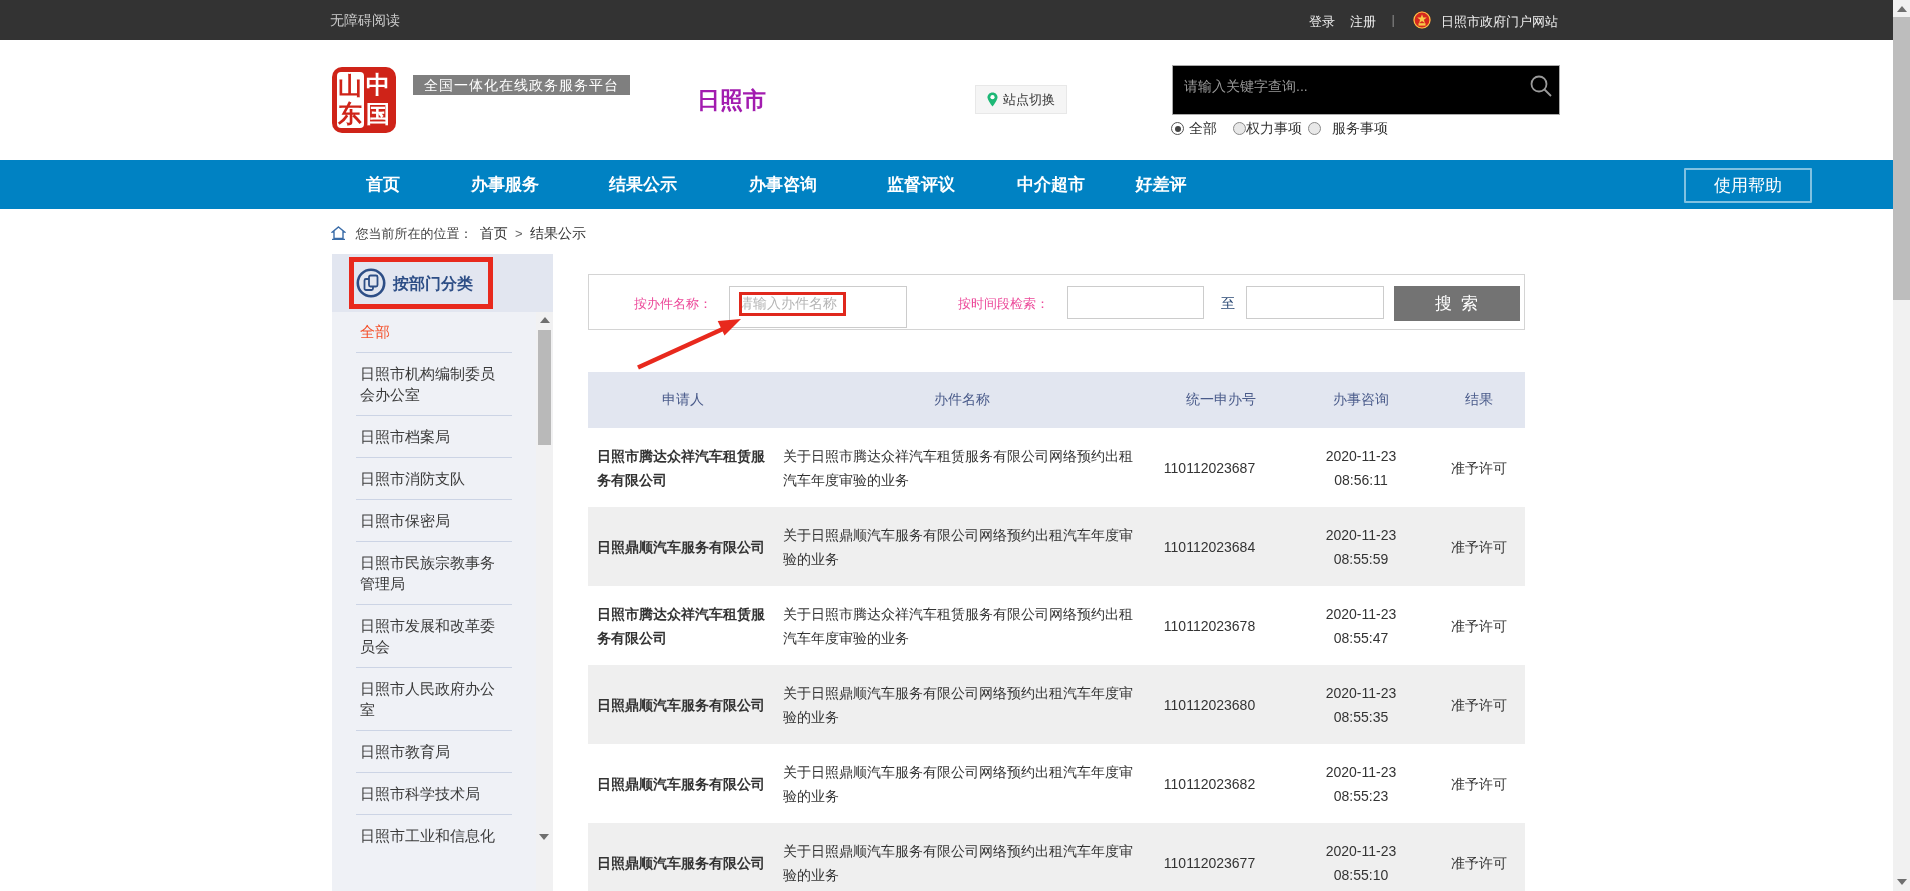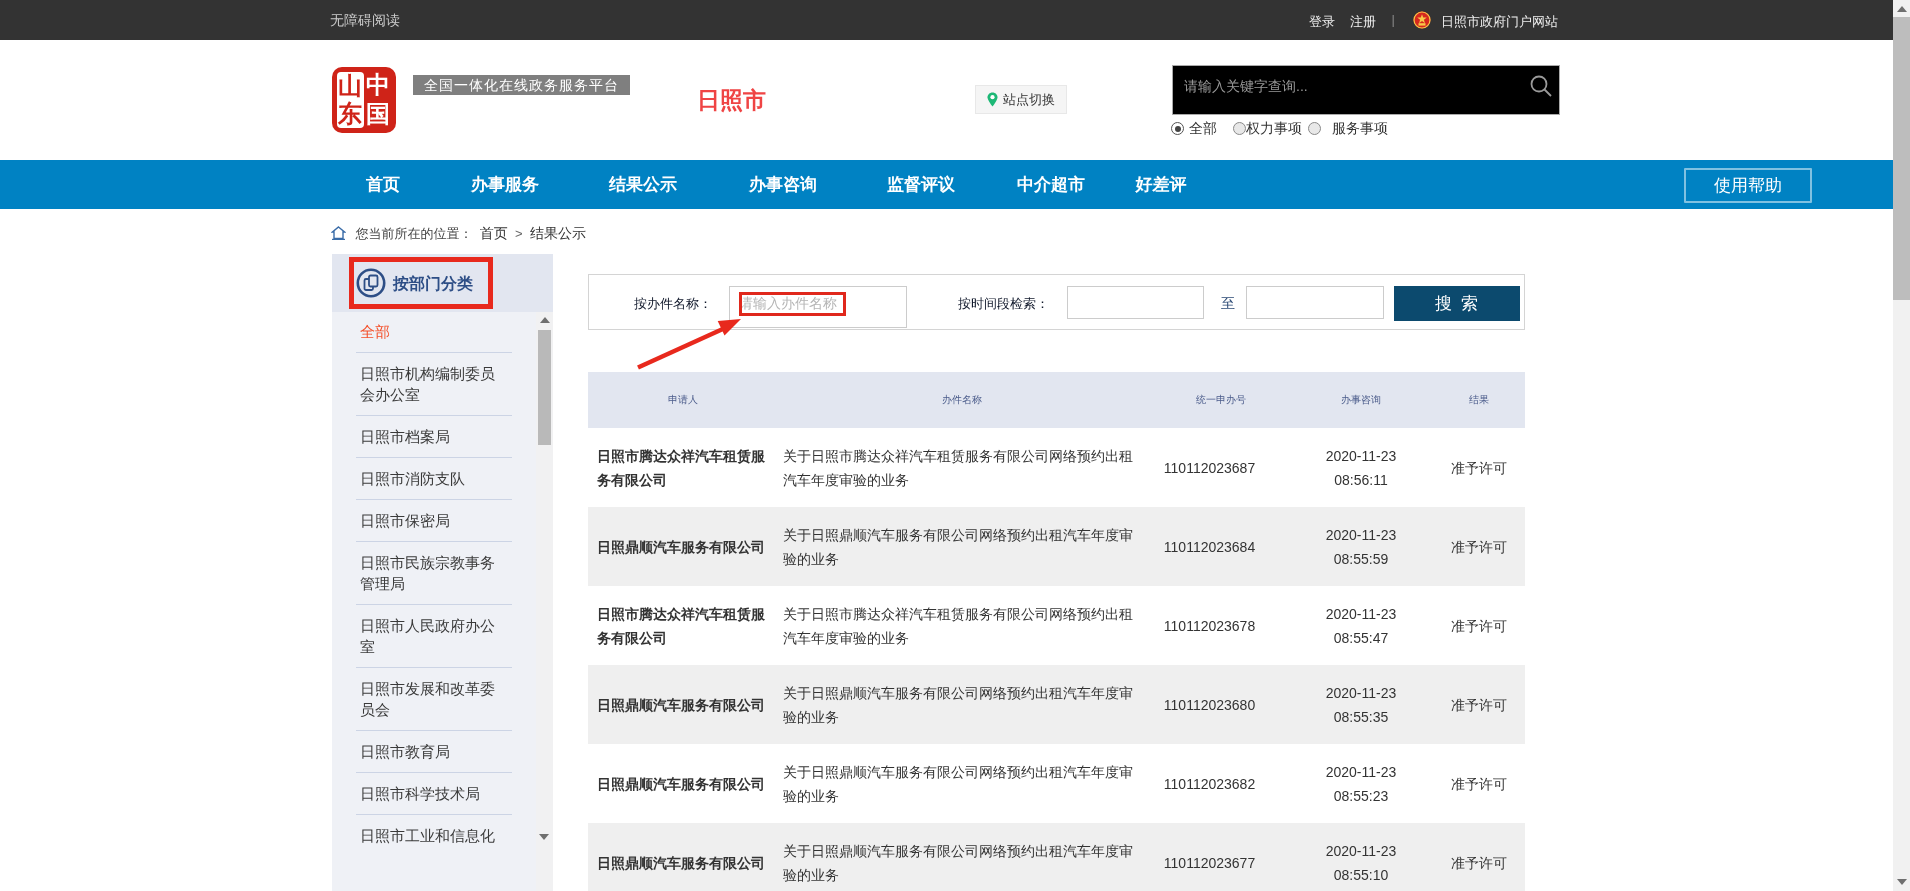--- a/index.html
+++ b/index.html
@@ -9,21 +9,21 @@
 
 #topbar{position:absolute;left:0;top:0;width:1893px;height:40px;background:#333333;}
 #topbar .rd{color:#cccccc;font-size:14px;position:absolute;left:330px;top:12px;}
 #topbar .right{position:absolute;left:0;top:0;width:1893px;height:40px;color:#eeeeee;font-size:13px;}
 #topbar .right span{white-space:nowrap;}
 
 #hdr{position:absolute;left:0;top:40px;width:1893px;height:120px;background:#fff;}
 #seal{position:absolute;left:331px;top:26px;}
 #tag{position:absolute;left:413px;top:35px;width:217px;height:20px;background:#7f7f7f;color:#fff;font-size:14px;text-align:center;line-height:20px;letter-spacing:1px;}
 #sdzw{position:absolute;left:413px;top:56px;font-size:30px;font-weight:bold;color:#3c3c3c;letter-spacing:6.5px;white-space:nowrap;}
-#city{position:absolute;left:697px;top:45px;font-size:23px;font-weight:bold;color:#ef4444;}
+#city{position:absolute;left:697px;top:45px;font-size:23px;font-weight:bold;color:#a21caf;}
 #sitebtn{position:absolute;left:975px;top:45px;width:92px;height:29px;background:#f5f5f5;border:1px solid #e8e8e8;font-size:13px;color:#333;line-height:27px;text-align:center;}
 #searchbox{position:absolute;left:1172px;top:25px;width:388px;height:50px;border:1px solid #aaaaaa;background:#000000;}
 #searchbox .ph{position:absolute;left:11px;top:12px;color:#999;font-size:14px;}
 .radios{position:absolute;left:1171px;top:80px;height:14px;font-size:14px;color:#333;}
 .radio{display:inline-block;width:13px;height:13px;border-radius:50%;background:#fff;border:1px solid #8a8a8a;vertical-align:-2px;}
 .radio.sel{border:1px solid #555;position:relative;}
 .radio.sel:after{content:"";position:absolute;left:2.5px;top:2.5px;width:6px;height:6px;border-radius:50%;background:#444;}
 .radio.un{background:#e8e8e8;}
 
 #nav{position:absolute;left:0;top:160px;width:1893px;height:49px;background:#0082c3;}
@@ -39,27 +39,27 @@
 #slist li{list-style:none;line-height:21px;padding:10px 0 10px 4px;border-bottom:1px solid #ccd4e5;font-size:15px;color:#3a3a3a;}
 #slist li.last{border-bottom:none;}
 #slist li.all{color:#f4502a;}
 
 #sscroll{position:absolute;left:204px;top:58px;width:17px;height:579px;background:#f1f1f2;}
 #sthumb{position:absolute;left:2px;top:18px;width:13px;height:115px;background:#b9b9b9;}
 .tri-up{width:0;height:0;border-left:5px solid transparent;border-right:5px solid transparent;border-bottom:6px solid #6f6f6f;position:absolute;}
 .tri-down{width:0;height:0;border-left:5px solid transparent;border-right:5px solid transparent;border-top:6px solid #6f6f6f;position:absolute;}
 
 #formbox{position:absolute;left:588px;top:274px;width:937px;height:56px;border:1px solid #d4d4d4;}
-#formbox .lb{position:absolute;top:20px;font-size:13px;color:#0f172a;}
+#formbox .lb{position:absolute;top:20px;font-size:13px;color:#ec4899;}
 .inp{position:absolute;top:11px;height:42px;border:1px solid #cccccc;background:#fff;}
 #redbox2{position:absolute;left:150px;top:17px;width:107px;height:24px;border:3px solid #e0281c;}
-#srchbtn{position:absolute;left:805px;top:11px;width:126px;height:35px;background:#0c4a6e;color:#fff;font-size:17px;text-align:center;line-height:35px;letter-spacing:9px;padding-left:8px;}
+#srchbtn{position:absolute;left:805px;top:11px;width:126px;height:35px;background:#737373;color:#fff;font-size:17px;text-align:center;line-height:35px;letter-spacing:9px;padding-left:8px;}
 
 #tbl{position:absolute;left:588px;top:372px;width:937px;border-collapse:collapse;table-layout:fixed;}
-#tbl th{height:56px;background:#e2e6f0;color:#4a5b8a;font-size:10px;font-weight:normal;text-align:center;}
+#tbl th{height:56px;background:#e2e6f0;color:#4a5b8a;font-size:14px;font-weight:normal;text-align:center;}
 #tbl td{height:79px;font-size:14px;color:#333;line-height:24px;vertical-align:middle;}
 #tbl td.c{text-align:center;}
 #tbl td:nth-child(3){padding-right:23px;}
 #tbl th:nth-child(5),#tbl td:nth-child(5){padding-left:7px;}
 #tbl tr.g td{background:#efefef;}
 #tbl td.t1{padding-left:9px;font-weight:bold;}
 #tbl td.t2{padding-left:5px;}
 .nw{white-space:nowrap;}
 
 #pgsb{position:absolute;left:1893px;top:0;width:17px;height:891px;background:#f1f1f1;}
@@ -137,22 +137,22 @@
     <span style="position:absolute;left:61px;top:20px;font-size:16px;font-weight:bold;color:#2d4e86;">按部门分类</span>
     <div id="redbox1"></div>
   </div>
   <ul id="slist">
     <li class="all">全部</li>
     <li>日照市机构编制委员<br>会办公室</li>
     <li>日照市档案局</li>
     <li>日照市消防支队</li>
     <li>日照市保密局</li>
     <li>日照市民族宗教事务<br>管理局</li>
+    <li>日照市发展和改革委<br>员会</li>
     <li>日照市人民政府办公<br>室</li>
-    <li>日照市发展和改革委<br>员会</li>
     <li>日照市教育局</li>
     <li>日照市科学技术局</li>
     <li class="last">日照市工业和信息化</li>
   </ul>
   <div id="sscroll">
     <div class="tri-up" style="left:3.5px;top:5px;"></div>
     <div id="sthumb"></div>
   </div>
   <div class="tri-down" style="left:207px;top:580px;"></div>
 </div>

